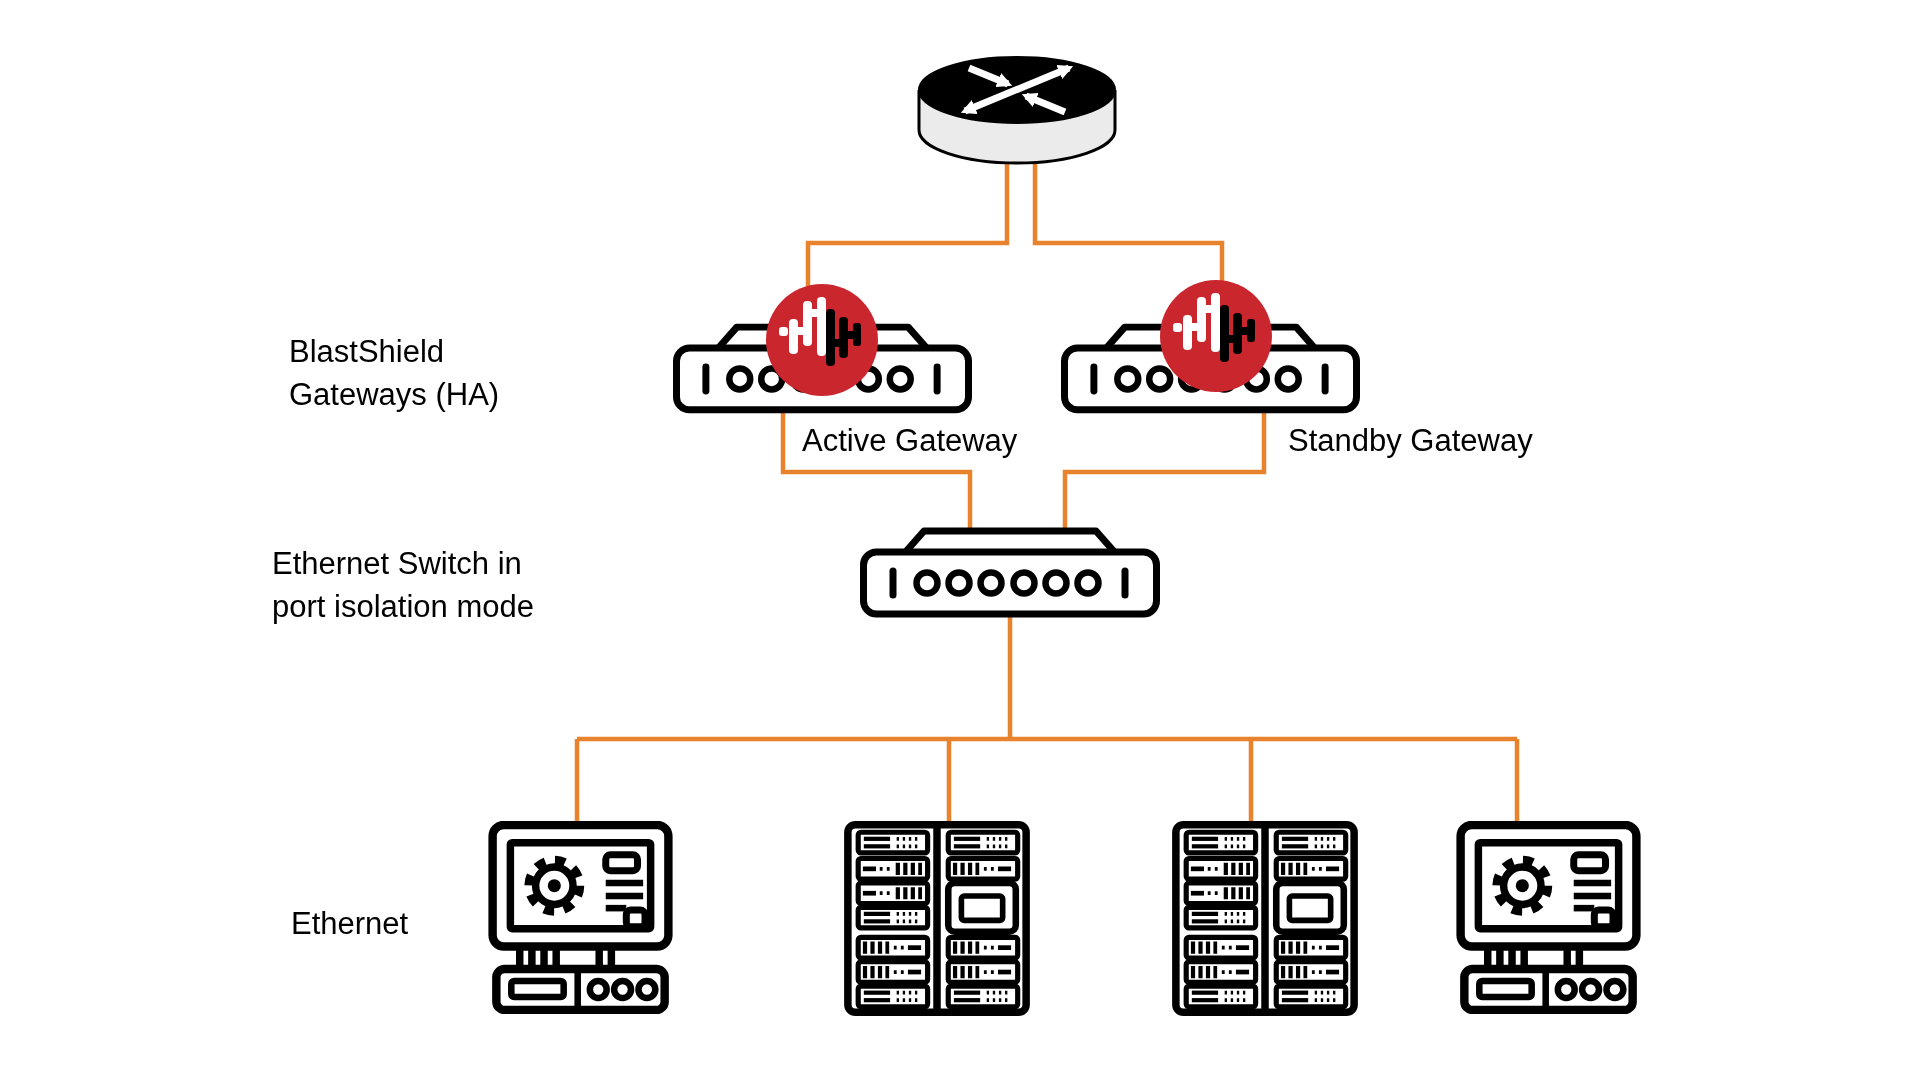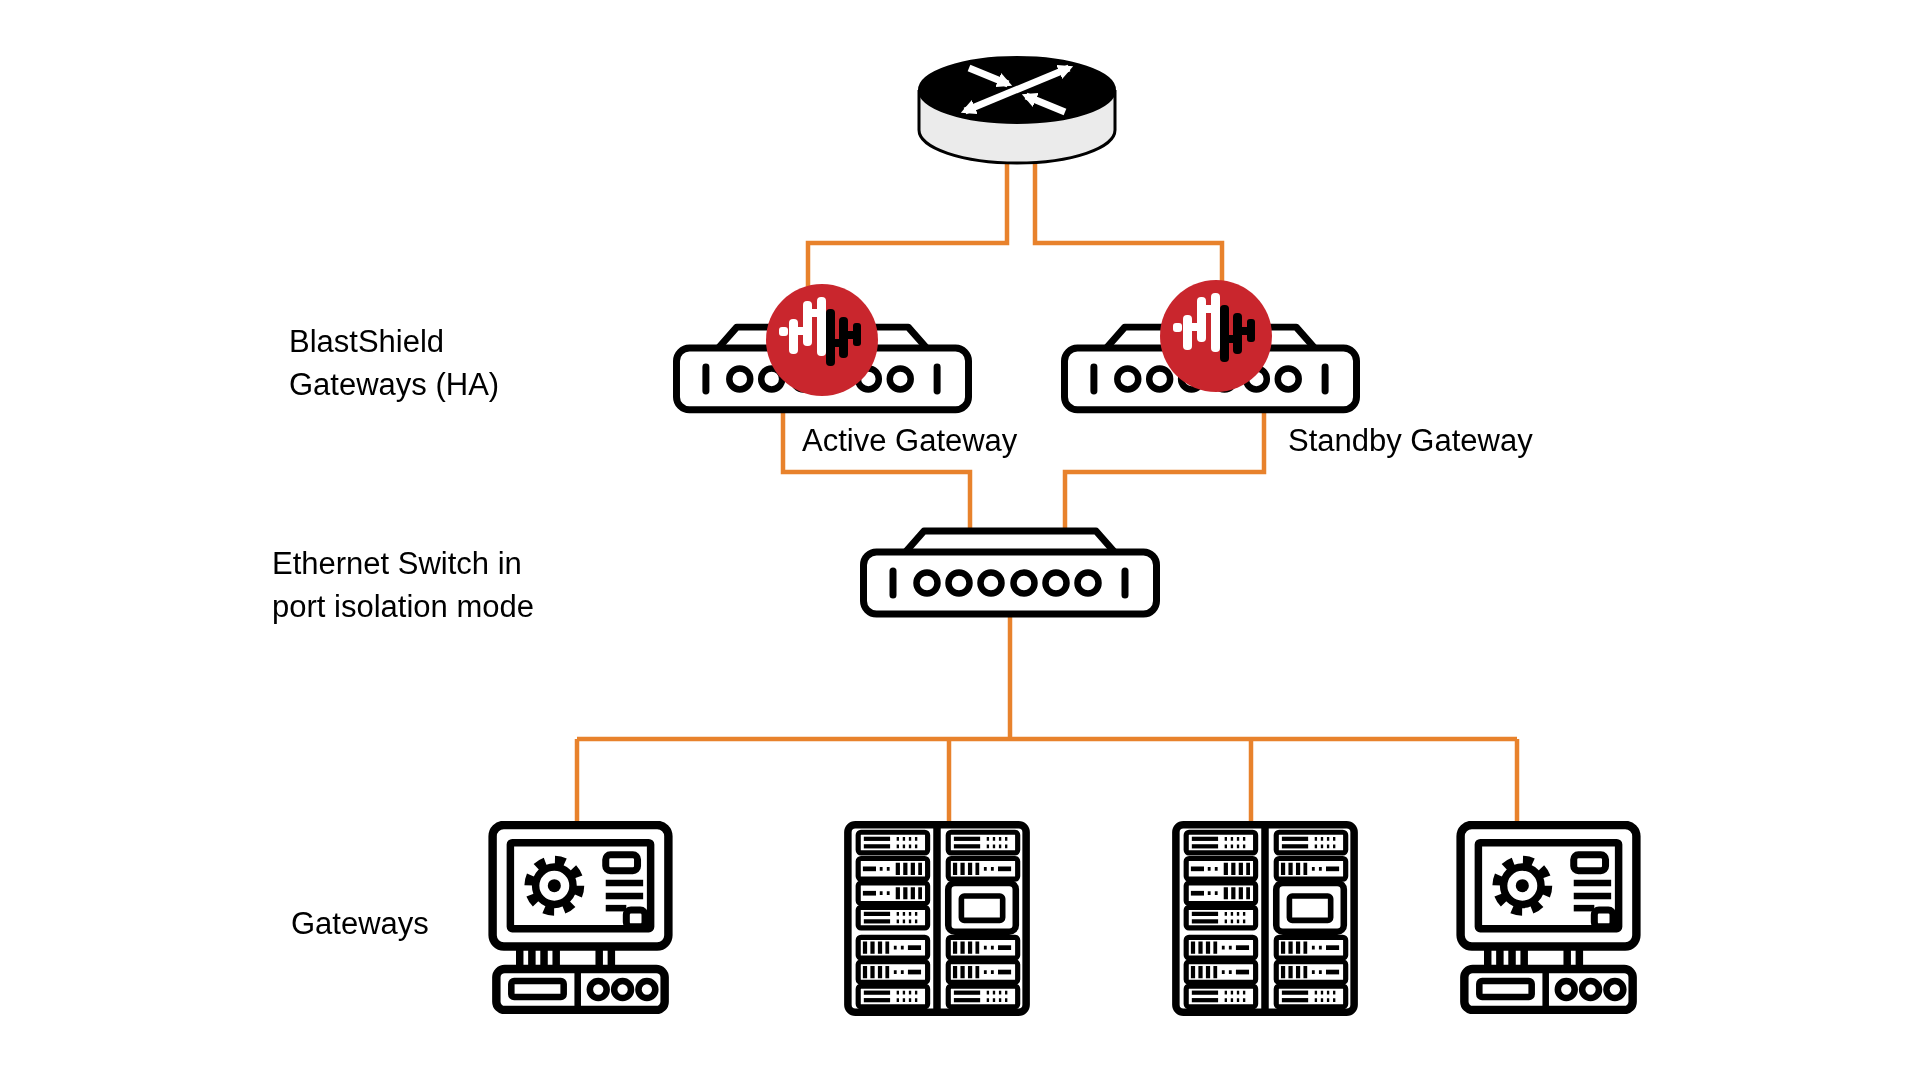--- a/index.html
+++ b/index.html
@@ -171,21 +171,21 @@
   <svg class="node" style="left:843px;top:821px;width:188px;height:197px" viewBox="0 0 200 210">
       <use href="#icon-rack"></use>
     </svg>
   <svg class="node" style="left:1171px;top:821px;width:188px;height:197px" viewBox="0 0 200 210">
       <use href="#icon-rack"></use>
     </svg>
   <svg class="node" style="left:1455px;top:821px;width:187px;height:193px" viewBox="0 0 200 206">
       <use href="#icon-hmi"></use>
     </svg>
 
-  <div class="lbl" style="left:289px;top:320px">BlastShield
+  <div class="lbl" style="left:289px;top:330px">BlastShield
 Gateways (HA)</div>
   <div class="lbl" style="left:272px;top:542px">Ethernet Switch in
 port isolation mode</div>
-  <div class="lbl" style="left:291px;top:902px">Gateways</div>
+  <div class="lbl" style="left:291px;top:902px">Ethernet</div>
   <div class="lbl" style="left:1288px;top:419px">Standby Gateway</div>
   <div class="lbl" style="left:802px;top:419px">Active Gateway</div>
 
 </div>
 
 </body></html>

